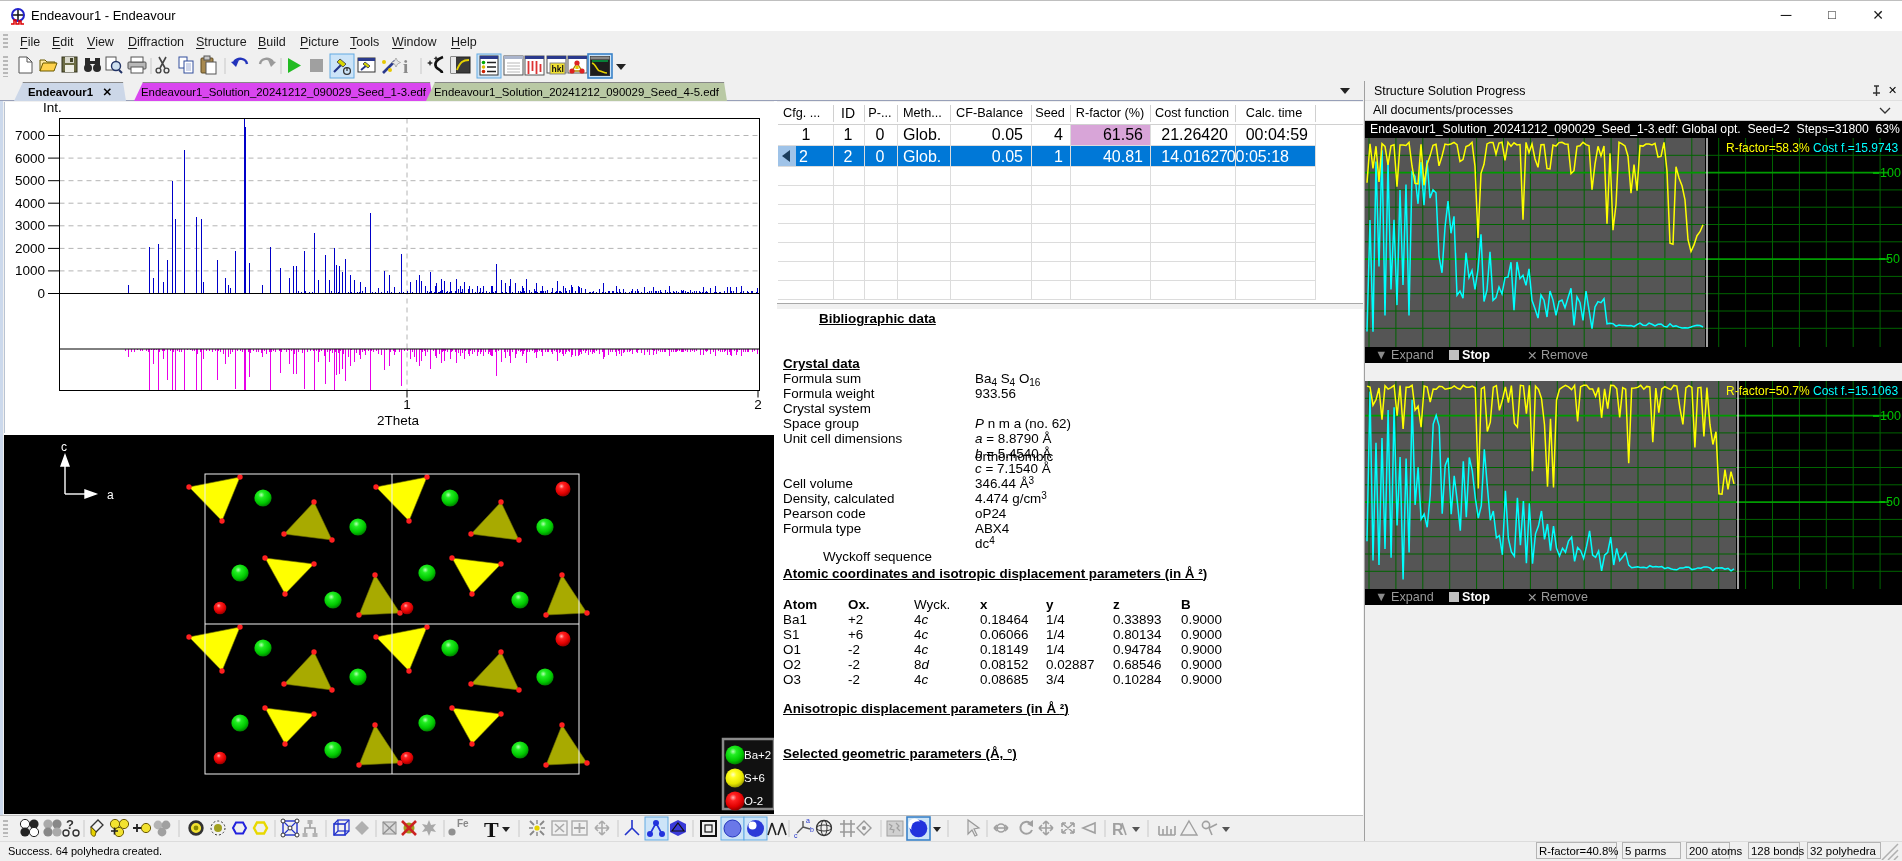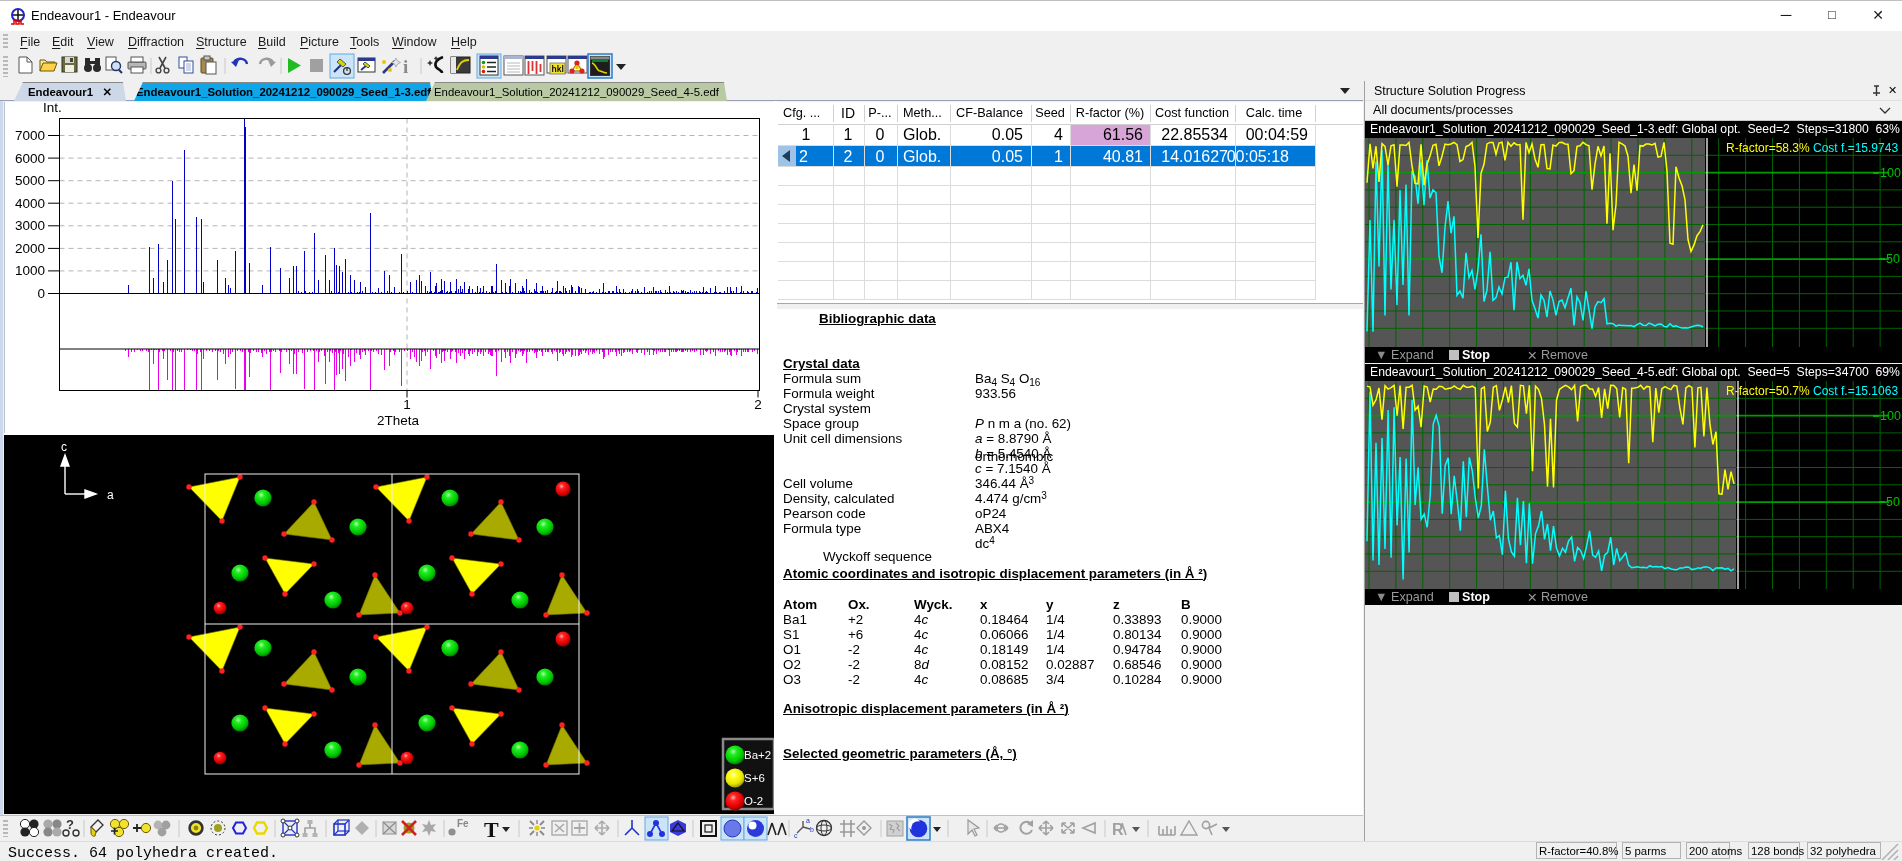--- a/index.html
+++ b/index.html
@@ -185,21 +185,21 @@
 <rect x="588" y="2" width="24" height="24" fill="#cce4f8" stroke="#3a82c8" stroke-width="1.6"></rect>
 <rect x="590.5" y="4.5" width="19" height="19" fill="#1d1d1d" stroke="#333"></rect>
     <rect x="590.5" y="4.5" width="19" height="3" fill="#888"></rect>
 <path d="M592 9h16" stroke="#00aa44" stroke-width="1.4"></path>
     <path d="M592 11c4 1 5 8 8 8 3 1 5 2 7 2" fill="none" stroke="#e6d200" stroke-width="1.6"></path>
 <polygon points="616,12 626,12 621,18" fill="#222"></polygon>
 </svg>
 
 <div id="tabbar" class="abs"></div>
 <div class="abs tab" style="left:14px;width:112px;background:#ccd7e8;font-weight:bold;">Endeavour1&nbsp;&nbsp;&nbsp;✕</div>
-<div class="abs tab" style="left:134px;width:299px;background:#0ea5e9;font-weight:bold;">Endeavour1_Solution_20241212_090029_Seed_1-3.edf</div>
+<div class="abs tab" style="left:134px;width:299px;background:#d946ef;">Endeavour1_Solution_20241212_090029_Seed_1-3.edf</div>
 <div class="abs tab" style="left:426px;width:301px;background:#b9c9a4;">Endeavour1_Solution_20241212_090029_Seed_4-5.edf</div>
 <div class="abs" id="tabdrop"></div>
 <div class="abs" style="left:0;top:101px;width:3px;height:714px;background:#ccd9ec;"></div>
 
 <div id="chartpanel" class="abs"><svg width="771" height="331" xmlns="http://www.w3.org/2000/svg">
       <line x1="54.5" y1="168.9" x2="754.5" y2="168.9" stroke="#b4b4b4" stroke-width="1" stroke-dasharray="5,4"></line>
       <line x1="54.5" y1="146.4" x2="754.5" y2="146.4" stroke="#b4b4b4" stroke-width="1" stroke-dasharray="5,4"></line>
       <line x1="54.5" y1="123.8" x2="754.5" y2="123.8" stroke="#b4b4b4" stroke-width="1" stroke-dasharray="5,4"></line>
       <line x1="54.5" y1="101.2" x2="754.5" y2="101.2" stroke="#b4b4b4" stroke-width="1" stroke-dasharray="5,4"></line>
       <line x1="54.5" y1="78.7" x2="754.5" y2="78.7" stroke="#b4b4b4" stroke-width="1" stroke-dasharray="5,4"></line>
@@ -390,21 +390,21 @@
       <div class="abs" style="left:538px;top:3px;width:1px;height:17px;background:#d0d0d0;"></div>
       <div class="abs" style="left:1px;top:22px;width:585px;height:1px;background:#d0d0d0;"></div>
       <div class="abs" style="left:293px;top:23px;width:80px;height:20px;background:#d8a5d8;"></div>
       <div class="abs tcell" style="top:22px;left:-31px;width:120px;text-align:center;">1</div>
       <div class="abs tcell" style="top:22px;left:11px;width:120px;text-align:center;">1</div>
       <div class="abs tcell" style="top:22px;left:43px;width:120px;text-align:center;">0</div>
       <div class="abs tcell" style="top:22px;left:126px;">Glob.</div>
       <div class="abs tcell" style="top:22px;left:126px;width:120px;text-align:right;">0.05</div>
       <div class="abs tcell" style="top:22px;left:166px;width:120px;text-align:right;">4</div>
       <div class="abs tcell" style="top:22px;left:246px;width:120px;text-align:right;">61.56</div>
-      <div class="abs tcell" style="top:22px;left:331px;width:120px;text-align:right;">22.85534</div>
+      <div class="abs tcell" style="top:22px;left:331px;width:120px;text-align:right;">21.26420</div>
       <div class="abs tcell" style="top:22px;left:411px;width:120px;text-align:right;">00:04:59</div>
       <div class="abs" style="left:1px;top:44px;width:537px;height:21px;background:#0078d7;"></div>
       <div class="abs" style="left:1px;top:44px;width:18px;height:21px;background:#9fc3e8;"></div>
       <div class="abs" style="left:5px;top:48px;width:0;height:0;border-top:6px solid transparent;border-bottom:6px solid transparent;border-right:8px solid #1c3d5c;"></div>
       <div class="abs tcell" style="top:44px;left:22px;color:#fff;">2</div>
       <div class="abs tcell" style="top:44px;left:11px;width:120px;text-align:center;color:#fff;">2</div>
       <div class="abs tcell" style="top:44px;left:43px;width:120px;text-align:center;color:#fff;">0</div>
       <div class="abs tcell" style="top:44px;left:126px;color:#fff;">Glob.</div>
       <div class="abs tcell" style="top:44px;left:126px;width:120px;text-align:right;color:#fff;">0.05</div>
       <div class="abs tcell" style="top:44px;left:166px;width:120px;text-align:right;color:#fff;">1</div>
@@ -452,21 +452,21 @@
       <div class="abs brow " style="left:198px;top:182px;">4.474 g/cm<sup>3</sup></div>
       <div class="abs brow " style="left:6px;top:197px;">Pearson code</div>
       <div class="abs brow " style="left:198px;top:197px;">oP24</div>
       <div class="abs brow " style="left:6px;top:212px;">Formula type</div>
       <div class="abs brow " style="left:198px;top:212px;">ABX4</div>
       <div class="abs brow " style="left:6px;top:240px;margin-left:40px;">Wyckoff sequence</div>
       <div class="abs brow " style="left:198px;top:227px;">dc<sup>4</sup></div>
       <div class="abs brow bhead" style="left:6px;top:257px;">Atomic coordinates and isotropic displacement parameters (in Å <u>²</u>)</div>
       <div class="abs brow" style="left:6px;top:288px;font-weight:bold;">Atom</div>
       <div class="abs brow" style="left:71px;top:288px;font-weight:bold;">Ox.</div>
-      <div class="abs brow" style="left:137px;top:288px;font-weight:bold;">Wyck.</div>
+      <div class="abs brow" style="left:137px;top:288px;font-weight:normal;">Wyck.</div>
       <div class="abs brow" style="left:203px;top:288px;font-weight:bold;">x</div>
       <div class="abs brow" style="left:269px;top:288px;font-weight:bold;">y</div>
       <div class="abs brow" style="left:336px;top:288px;font-weight:bold;">z</div>
       <div class="abs brow" style="left:404px;top:288px;font-weight:bold;">B</div>
       <div class="abs brow " style="left:6px;top:303px;">Ba1</div>
       <div class="abs brow " style="left:71px;top:303px;">+2</div>
       <div class="abs brow " style="left:137px;top:303px;">4<i>c</i></div>
       <div class="abs brow " style="left:203px;top:303px;">0.18464</div>
       <div class="abs brow " style="left:269px;top:303px;">1/4</div>
       <div class="abs brow " style="left:336px;top:303px;">0.33893</div>
@@ -550,23 +550,20 @@
       <span class="abs" style="left:5px;top:1px;">Endeavour1_Solution_20241212_090029_Seed_1-3.edf: Global opt.&nbsp; Seed=2&nbsp; Steps=31800&nbsp; 63%</span>
     </div>
     <div class="abs pbtns" style="left:0;top:266px;">
       <span class="abs" style="left:10px;top:1px;color:#8a8a8a;">▼</span>
       <span class="abs" style="left:26px;top:1px;">Expand</span>
       <span class="abs" style="left:84px;top:3px;width:10px;height:10px;background:#c0c0c0;"></span>
       <span class="abs" style="left:97px;top:1px;"><b>Stop</b></span>
       <span class="abs" style="left:162px;top:1px;">✕</span>
       <span class="abs" style="left:176px;top:1px;">Remove</span>
     </div>
-    <div class="abs pheader" style="left:0;top:283px;">
-      <span class="abs" style="left:5px;top:1px;">Endeavour1_Solution_20241212_090029_Seed_4-5.edf: Global opt.&nbsp; Seed=5&nbsp; Steps=34700&nbsp; 69%</span>
-    </div>
     <div class="abs pbtns" style="left:0;top:508px;">
       <span class="abs" style="left:10px;top:1px;color:#8a8a8a;">▼</span>
       <span class="abs" style="left:26px;top:1px;">Expand</span>
       <span class="abs" style="left:84px;top:3px;width:10px;height:10px;background:#c0c0c0;"></span>
       <span class="abs" style="left:97px;top:1px;"><b>Stop</b></span>
       <span class="abs" style="left:162px;top:1px;">✕</span>
       <span class="abs" style="left:176px;top:1px;">Remove</span>
     </div>
 </div>
 
@@ -741,21 +738,21 @@
 <path d="M1159 20v-9M1163 20v-6M1167 20v-9M1171 20v-6M1175 20v-9M1159 20h16" stroke="#a0a0a0" stroke-width="1.6" fill="none"></path>
 
 <polygon points="1189,6 1197,20 1181,20" fill="none" stroke="#a0a0a0" stroke-width="1.4"></polygon>
 
 <circle cx="1206" cy="10" r="3.6" fill="none" stroke="#a0a0a0" stroke-width="1.6"></circle>
     <path d="M1209 13l8-4M1209 13l3 7" stroke="#a0a0a0" stroke-width="1.6"></path>
 <polygon points="1222,12 1230,12 1226,17" fill="#555"></polygon>
 </svg>
 
 <div id="statusbar" class="abs"></div>
-<div class="abs" style="left:8px;top:845px;font-size:15px;font-family:Liberation Mono, monospace;">Success. 64 polyhedra created.</div>
+<div class="abs" style="left:8px;top:845px;font-size:11px;">Success. 64 polyhedra created.</div>
 <div class="abs sbox" style="left:1536px;top:842px;width:81px;">R-factor=40.8%</div>
 <div class="abs sbox" style="left:1622px;top:842px;width:59px;">5 parms</div>
 <div class="abs sbox" style="left:1686px;top:842px;width:44px;">200 atoms</div>
 <div class="abs sbox" style="left:1748px;top:842px;width:52px;">128 bonds</div>
 <div class="abs sbox" style="left:1807px;top:842px;width:74px;">32 polyhedra</div>
 <svg class="abs" style="left:1880px;top:843px;" width="20" height="17" xmlns="http://www.w3.org/2000/svg">
     <path d="M18 1L2 17M18 7L8 17M18 13L14 17" stroke="#b0b0b0" stroke-width="1.5"></path>
   </svg>
 
 </body></html>

